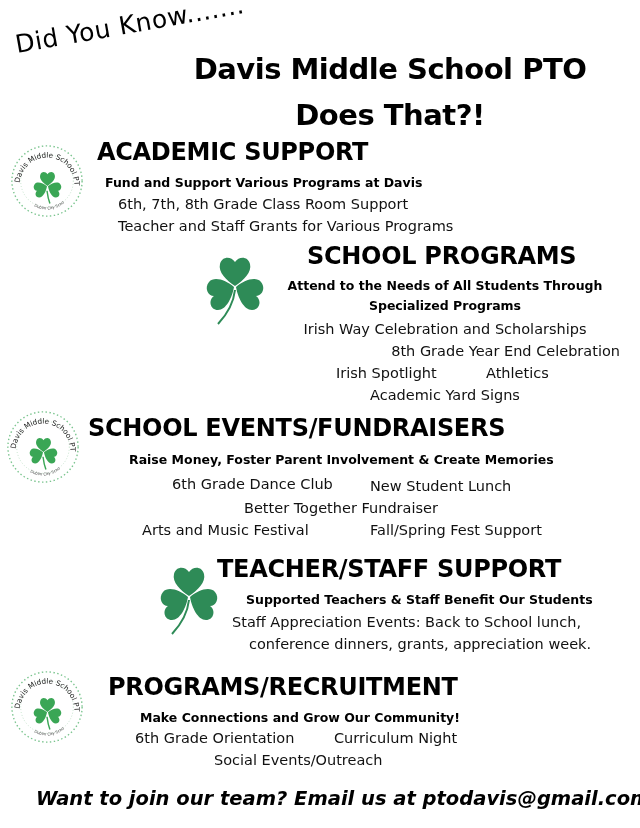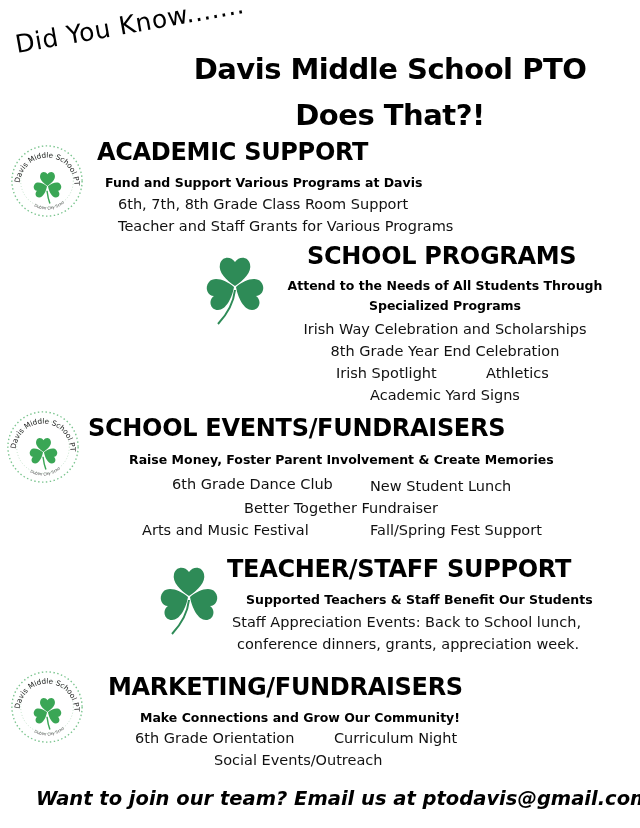--- a/index.html
+++ b/index.html
@@ -59,21 +59,21 @@
     <g fill="#2e8b57">
         <use href="#shamrock-shape"></use>
       </g>
     <path d="M31 40 Q29 58 14 74" stroke="#2e8b57" stroke-width="2" fill="none"></path>
   </svg>
 </div>
 <div class="abs heading" style="left:273px; top:242px;margin-left:34px;">SCHOOL PROGRAMS</div>
 <div class="abs subtitle center" style="left:270px; top:278px; width:350px;">Attend to the Needs of All Students Through</div>
 <div class="abs subtitle center" style="left:270px; top:298px; width:350px;">Specialized Programs</div>
 <div class="abs item center" style="left:270px; top:321px; width:350px;">Irish Way Celebration and Scholarships</div>
-<div class="abs item center" style="left:270px; top:343px; width:350px;">8th Grade Year End Celebration</div>
+<div class="abs item center" style="left:270px; top:343px; width:350px;text-align:right;">8th Grade Year End Celebration</div>
 <div class="abs item" style="left:336px; top:365px;">Irish Spotlight</div>
 <div class="abs item" style="left:486px; top:365px;">Athletics</div>
 <div class="abs item center" style="left:270px; top:387px; width:350px;">Academic Yard Signs</div>
 
 <div class="abs logo" style="left:4px; top:408px;">
   <svg viewBox="0 0 80 80" width="78" height="78">
     <circle cx="40" cy="40" r="36" fill="none" stroke="#7ac48e" stroke-width="1.4" stroke-dasharray="1.5 2.5"></circle>
     <circle cx="40" cy="40" r="27" fill="none" stroke="#b5dcbf" stroke-width="0.8" stroke-dasharray="1 2"></circle>
     <path id="arc3" d="M12 44 A28 28 0 0 1 68 44" fill="none"></path>
     <text font-size="7.5" font-family="DejaVu Sans, sans-serif" fill="#222"><textPath href="#arc3" startOffset="2">Davis Middle School PTO</textPath></text>
@@ -94,38 +94,38 @@
 <div class="abs item" style="left:370px; top:522px;">Fall/Spring Fest Support</div>
 
 <div class="abs shamrock" style="left:158px; top:560px;">
   <svg viewBox="0 0 62 78" width="62" height="78">
     <g fill="#2e8b57">
         <use href="#shamrock-shape"></use>
       </g>
     <path d="M31 40 Q29 58 14 74" stroke="#2e8b57" stroke-width="2" fill="none"></path>
   </svg>
 </div>
-<div class="abs heading" style="left:227px; top:555px;">TEACHER/STAFF SUPPORT</div>
+<div class="abs heading" style="left:217px; top:555px;">TEACHER/STAFF SUPPORT</div>
 <div class="abs subtitle" style="left:246px; top:592px;">Supported Teachers &amp; Staff Benefit Our Students</div>
 <div class="abs item" style="left:232px; top:614px;">Staff Appreciation Events: Back to School lunch,</div>
-<div class="abs item" style="left:237px; top:636px;text-align:center;">conference dinners, grants, appreciation week.</div>
+<div class="abs item" style="left:249px; top:636px;text-align:center;">conference dinners, grants, appreciation week.</div>
 
 <div class="abs logo" style="left:8px; top:668px;">
   <svg viewBox="0 0 80 80" width="78" height="78">
     <circle cx="40" cy="40" r="36" fill="none" stroke="#7ac48e" stroke-width="1.4" stroke-dasharray="1.5 2.5"></circle>
     <circle cx="40" cy="40" r="27" fill="none" stroke="#b5dcbf" stroke-width="0.8" stroke-dasharray="1 2"></circle>
     <path id="arc5" d="M12 44 A28 28 0 0 1 68 44" fill="none"></path>
     <text font-size="7.5" font-family="DejaVu Sans, sans-serif" fill="#222"><textPath href="#arc5" startOffset="2">Davis Middle School PTO</textPath></text>
     <g transform="translate(25,27) scale(0.5)" fill="#3aa655">
         <use href="#shamrock-shape"></use>
       </g>
     <path d="M40 50 Q41 58 43 63" stroke="#3aa655" stroke-width="1.5" fill="none"></path>
     <path id="arc6" d="M22 62 A26 26 0 0 0 58 62" fill="none"></path>
     <text font-size="4" font-family="DejaVu Sans, sans-serif" fill="#444"><textPath href="#arc6" startOffset="6">Dublin City Schools</textPath></text>
   </svg>
 </div>
-<div class="abs heading" style="left:108px; top:673px;">MARKETING/FUNDRAISERS</div>
+<div class="abs heading" style="left:108px; top:673px;">PROGRAMS/RECRUITMENT</div>
 <div class="abs subtitle" style="left:140px; top:710px;">Make Connections and Grow Our Community!</div>
 <div class="abs item" style="left:135px; top:730px;">6th Grade Orientation</div>
 <div class="abs item" style="left:334px; top:730px;">Curriculum Night</div>
 <div class="abs item" style="left:214px; top:752px;">Social Events/Outreach</div>
 
 <div class="abs footer" style="left:36px; top:787px;">Want to join our team? Email us at ptodavis@gmail.com</div>
 
 </body></html>

